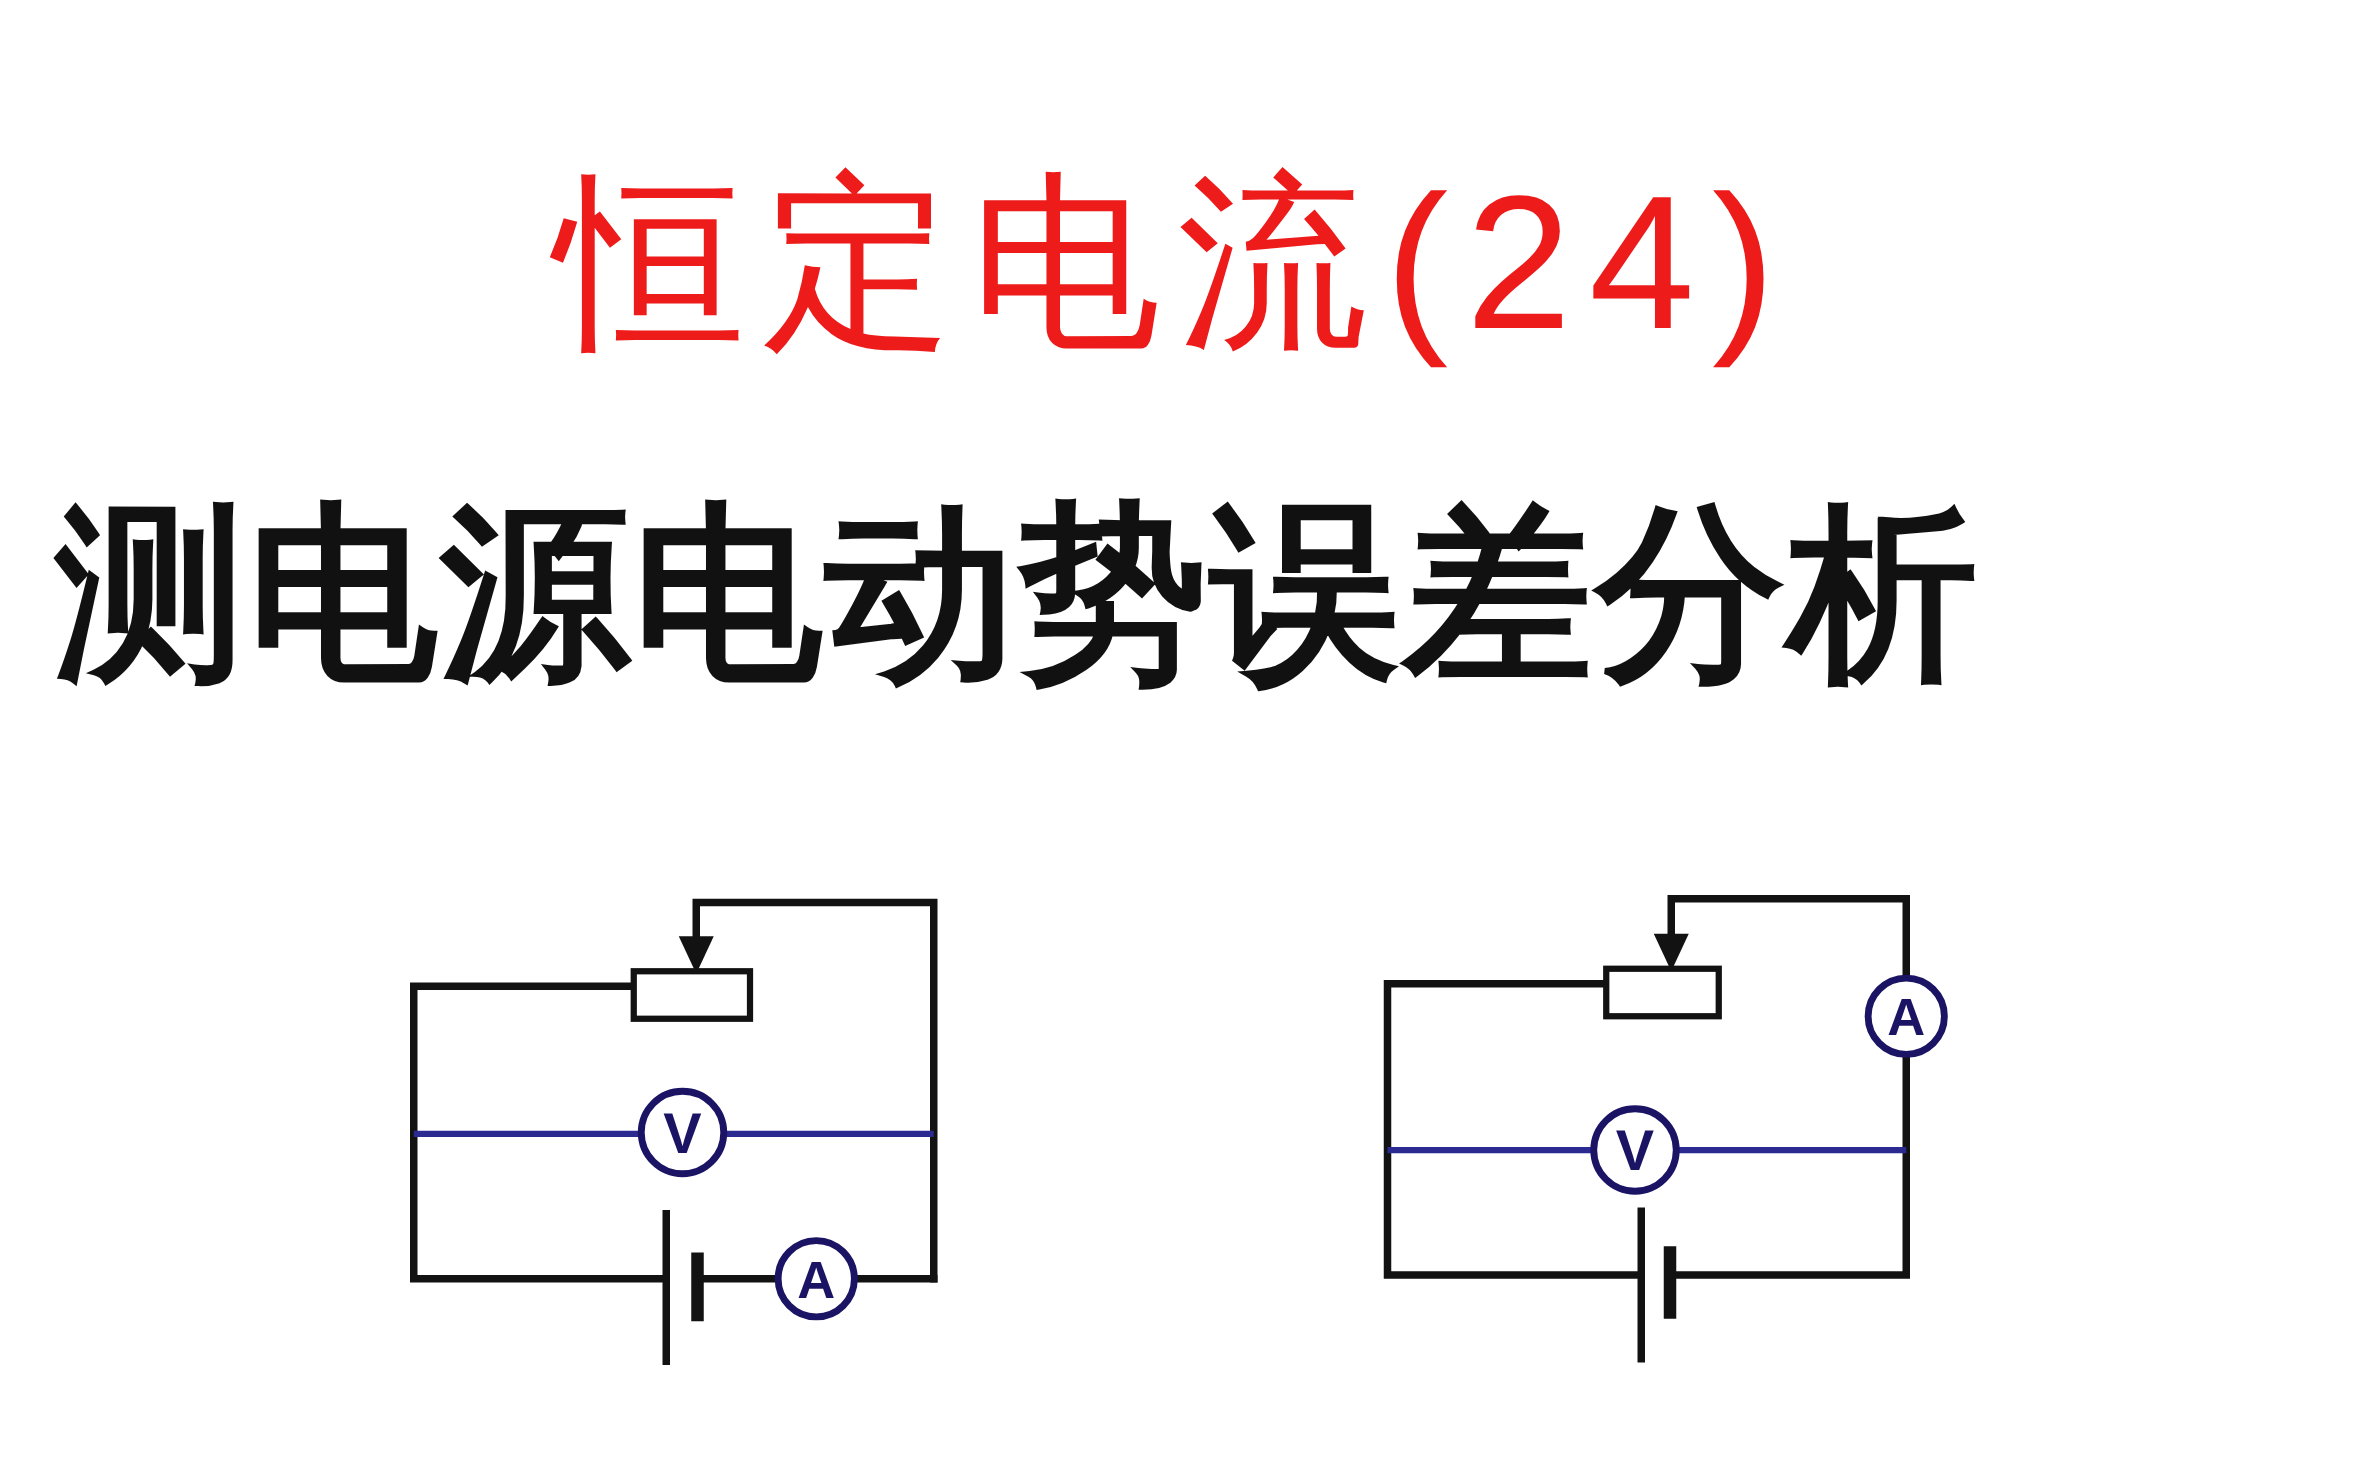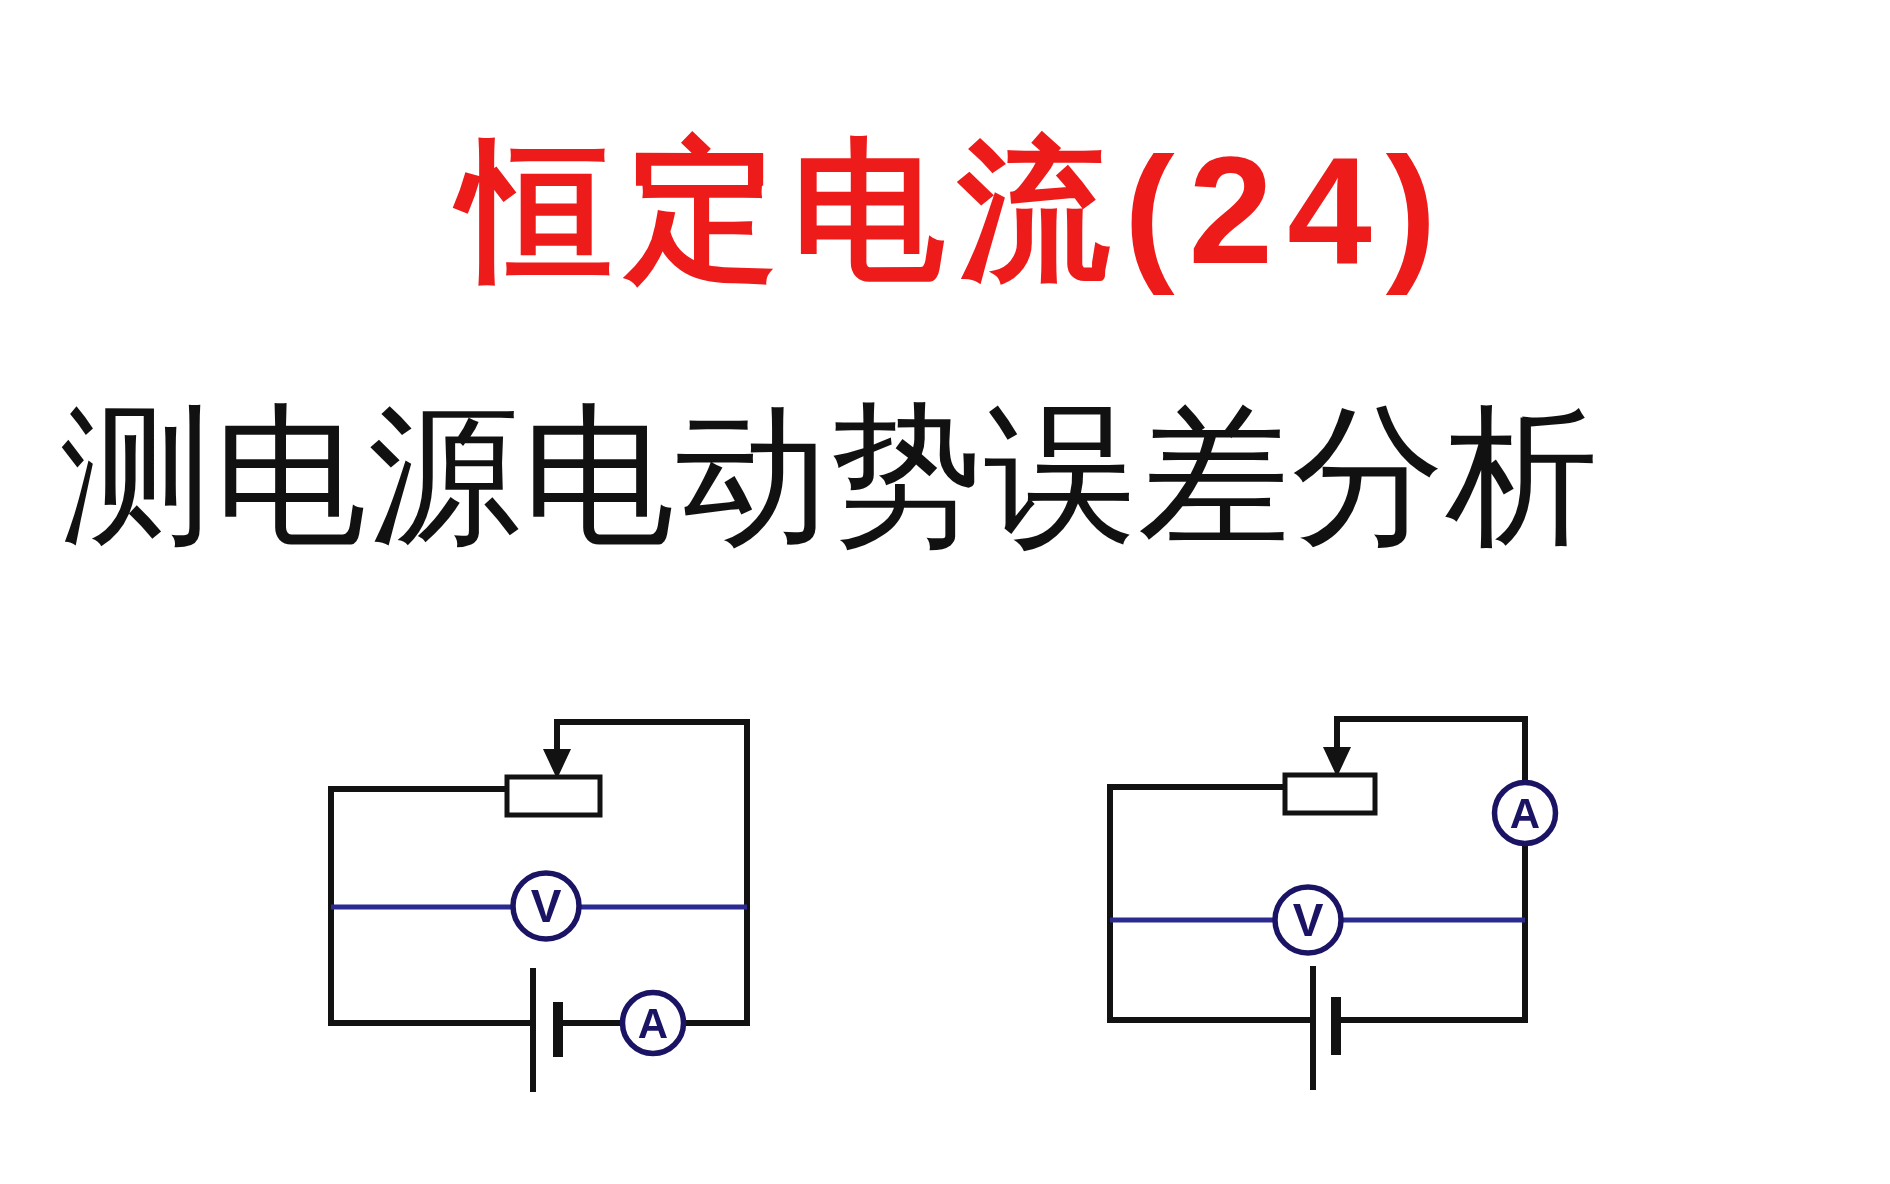--- a/index.html
+++ b/index.html
@@ -9,33 +9,33 @@
     --wire-blue: #2a2a90;
     --meter-navy: #1b1464;
     --page-bg: #ffffff;
   }
   * { margin:0; padding:0; box-sizing:border-box; }
   html,body { width:1890px; height:1184px; background:var(--page-bg); overflow:hidden; }
   body { position:relative; font-family:"Liberation Sans", sans-serif; }
 
   .title {
     position:absolute;
-    left:460px; top:134px;
+    left:444px; top:134px;
     font-size:152px;
-    font-weight:bold;
+    font-weight:normal;
     letter-spacing:14px;
     line-height:1;
     color:var(--accent-red);
     white-space:nowrap;
   }
   .subtitle {
     position:absolute;
-    left:60px; top:396px;
+    left:44px; top:396px;
     font-size:152px;
-    font-weight:normal;
+    font-weight:bold;
     letter-spacing:2px;
     line-height:1.05;
     color:var(--text-black);
     white-space:nowrap;
   }
   .circuits-svg {
     position:absolute;
     left:0; top:0;
     width:1890px; height:1184px;
   }

